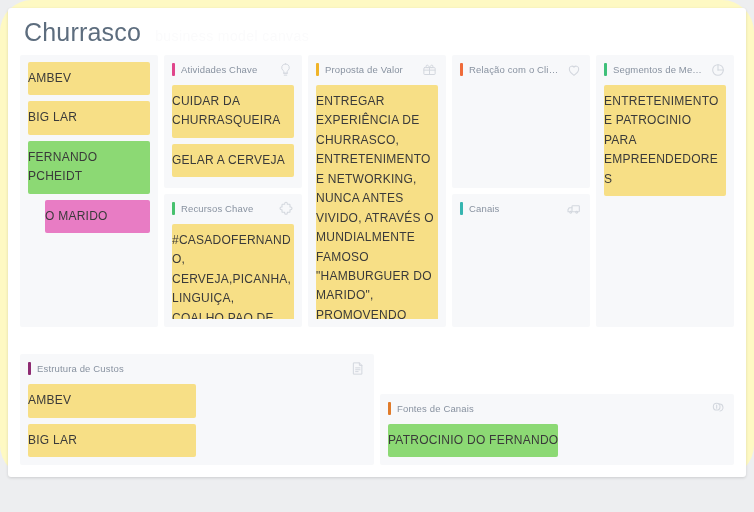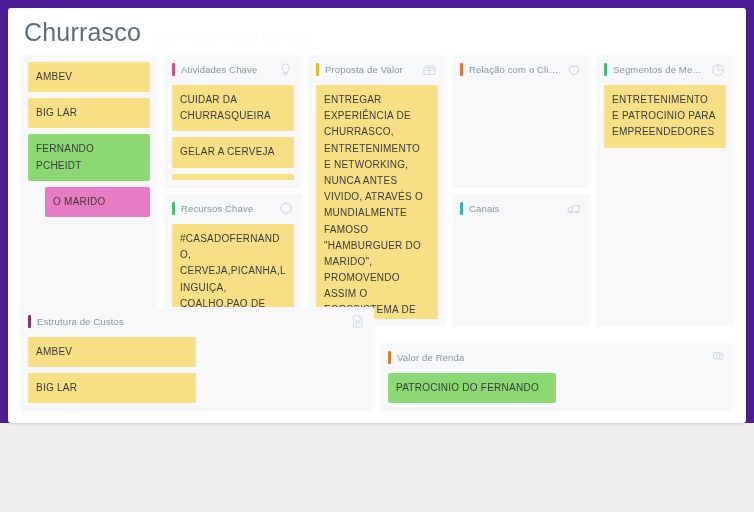--- a/index.html
+++ b/index.html
@@ -11,25 +11,26 @@
   }
 
   body {
     font-family: "Liberation Sans", sans-serif;
     background: #edeef0;
     color: #3c4858;
   }
 
   .app-frame {
     width: 754px;
-    height: 423px;
-    background: #4c1d95;
+    height: 477px;
+    background: #fef9c3;
     padding: 8px 8px 0 8px;
     display: flex;
     flex-direction: column;
+    border-radius: 32px;
   }
 
   .canvas-card {
     flex: 1;
     background: #ffffff;
     border-radius: 3px;
     box-shadow: 0 1px 3px rgba(0,0,0,0.14);
     display: flex;
     flex-direction: column;
     overflow: hidden;
@@ -146,22 +147,22 @@
   .sticky-list {
     display: flex;
     flex-direction: column;
     gap: 6px;
     overflow: hidden;
     min-height: 0;
   }
 
   .sticky {
     border-radius: 2px;
-    padding: 7px 8px;
-    font-size: 10px;
+    padding: 7px 0;
+    font-size: 12px;
     line-height: 1.62;
     color: #3a3a3a;
     letter-spacing: 0.25px;
     word-break: break-word;
     flex: 0 0 auto;
   }
 
   .sticky.yellow { background: #f7df86; }
   .sticky.green  { background: #8cd974; }
   .sticky.pink   { background: #e87cc4; margin-left: 17px; }
@@ -334,21 +335,21 @@
               <div class="sticky yellow wide">AMBEV</div>
               <div class="sticky yellow wide">BIG LAR</div>
             </div>
           </div>
         </div>
 
         <div class="col" style="flex:1 1 0">
           <div class="block grow">
             <div class="block-head">
               <span class="accent" style="background:#e07b2a"></span>
-              <span class="block-title">Valor de Renda</span>
+              <span class="block-title">Fontes de Canais</span>
               <span class="block-icon">
                 <svg width="16" height="16" viewBox="0 0 24 24" fill="none" stroke="currentColor" stroke-width="1.6" stroke-linecap="round" stroke-linejoin="round">
                   <circle cx="10" cy="10" r="5"></circle>
                   <path d="M13.5 6.2A5 5 0 1 1 15 16.6"></path>
                   <path d="M10 7.5v5"></path>
                 </svg>
               </span>
             </div>
             <div class="sticky-row">
               <div class="sticky green wide">PATROCINIO DO FERNANDO</div>

